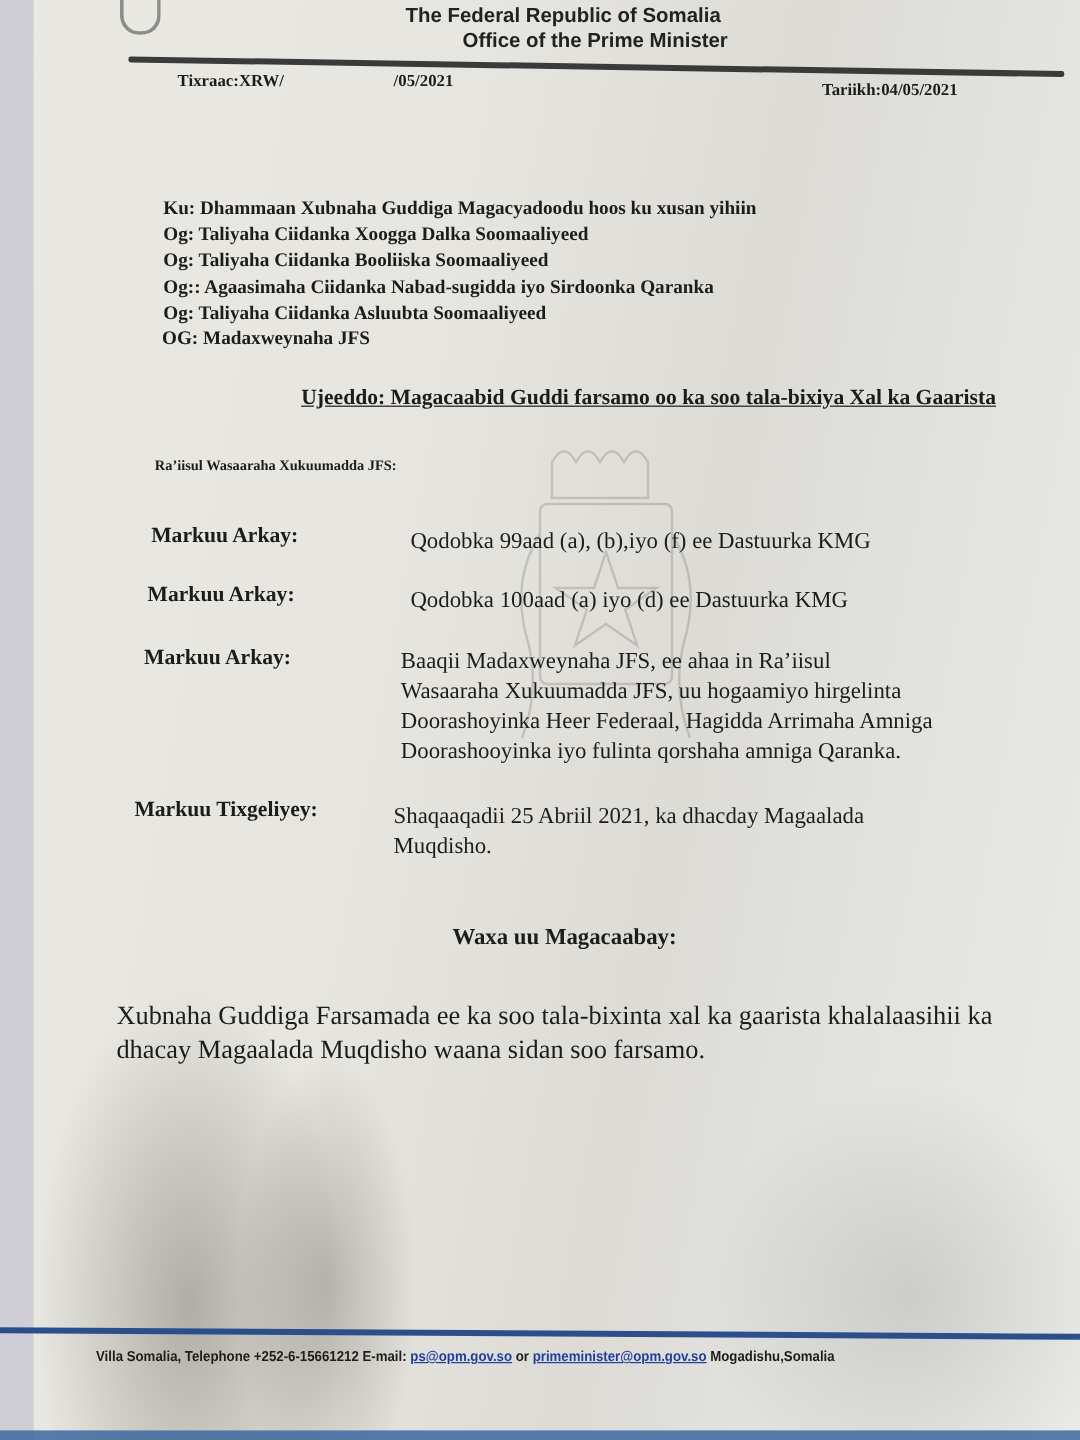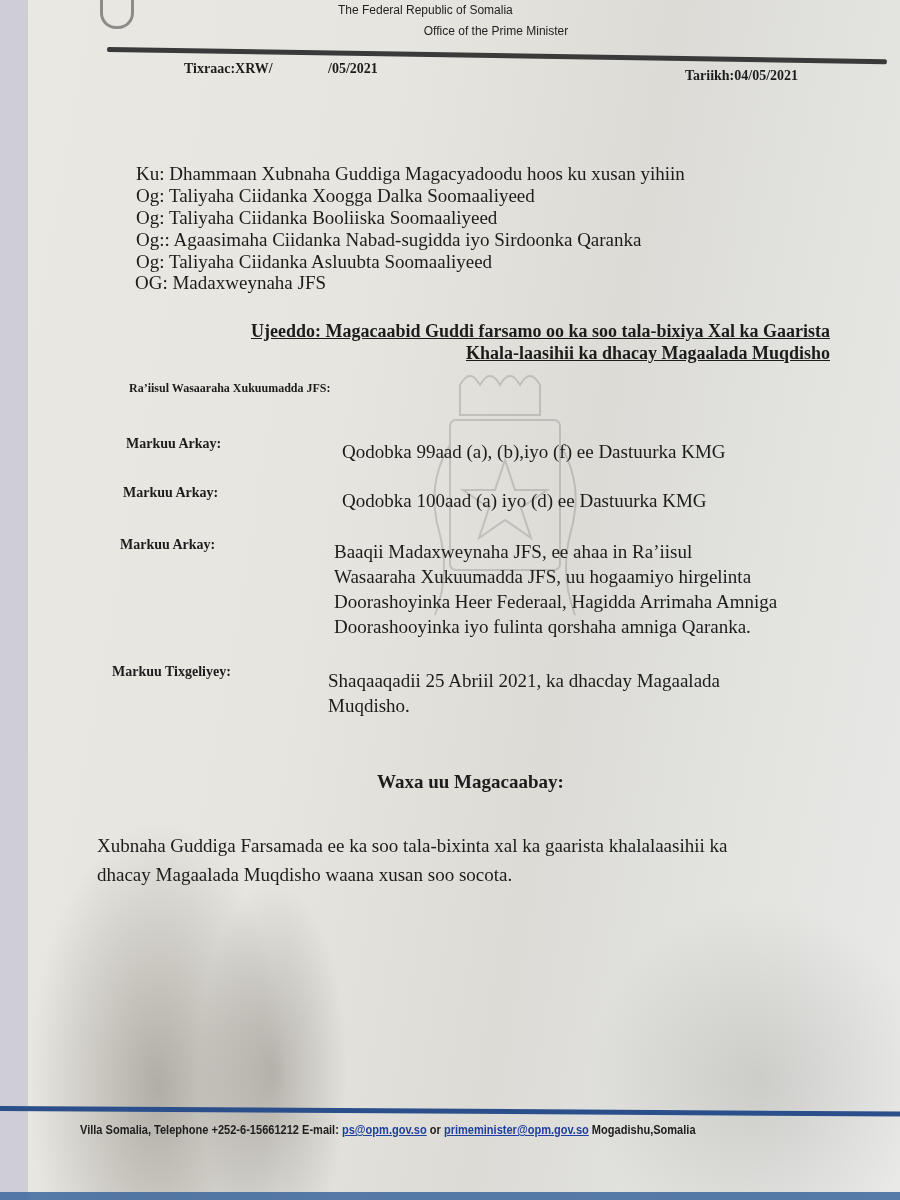--- a/index.html
+++ b/index.html
@@ -24,53 +24,53 @@
   .shadow3 {
     position:absolute; left:560px; top:900px; width:340px; height:300px;
     background: radial-gradient(ellipse at 50% 60%, rgba(120,118,115,0.22), rgba(120,118,115,0) 70%);
   }
   .paperclip {
     position:absolute; left:100px; top:-10px; width:28px; height:36px;
     border:3px solid #8c8c88; border-top:none; border-radius:0 0 16px 16px;
   }
   .hdr1, .hdr2 {
     position:absolute; left:0; width:100%; text-align:center;
-    font-family:"Liberation Sans", sans-serif; font-size:12px; color:#222;
+    font-family:"Liberation Sans", sans-serif; font-size:17px; color:#222;font-weight:bold;
   }
   .hdr1 { top:3px; left:338px; width:300px; text-align:left; }
   .hdr2 { top:24px; left:346px; width:300px; text-align:center; }
   .rule-top {
     position:absolute; left:107px; top:47px; width:780px; height:5px;
     background:#3a3a3a; transform:rotate(0.9deg); transform-origin:left center;
     border-radius:2px;
   }
   .ref {
     position:absolute; top:61px; font-weight:bold; font-size:14px;
   }
   .addr {
-    position:absolute; left:136px; font-weight:normal; font-size:19px; line-height:22px;
+    position:absolute; left:136px; font-weight:bold; font-size:16px; line-height:22px;
   }
   .subject {
     position:absolute; left:130px; top:320px; width:700px; text-align:right;
     font-weight:bold; font-size:18px; line-height:22px; text-decoration:underline;
   }
   .pm {
     position:absolute; left:129px; top:381px; font-weight:bold; font-size:12px;
   }
   .lbl {
-    position:absolute; font-weight:bold; font-size:14px;
+    position:absolute; font-weight:bold; font-size:18px;
   }
   .val {
     position:absolute; font-size:19px; line-height:25px; width:560px;
   }
   .center-head {
     position:absolute; left:377px; top:771px; font-weight:bold; font-size:19px;
   }
   .body-para {
-    position:absolute; left:97px; top:831px; width:800px; font-size:19px; line-height:29px;
+    position:absolute; left:97px; top:831px; width:800px; font-size:22px; line-height:29px;
   }
   .emblem {
     position:absolute; left:420px; top:365px; width:170px; height:290px; opacity:0.18;
   }
   .rule-bottom {
     position:absolute; left:0; top:1106px; width:900px; height:5px;
     background:#2b4f8a; transform:rotate(0.35deg); transform-origin:left center;
   }
   .rule-bottom2 {
     position:absolute; left:0; top:1192px; width:900px; height:8px;
@@ -101,34 +101,33 @@
     <polygon points="85,95 95,125 127,125 101,143 111,173 85,155 59,173 69,143 43,125 75,125"></polygon>
     <path d="M30 80 q-25 40 -10 90 q10 40 -5 80"></path>
     <path d="M140 80 q25 40 10 90 q-10 40 5 80"></path>
   </g>
 </svg>
 
 <div class="hdr1">The Federal Republic of Somalia</div>
 <div class="hdr2">Office of the Prime Minister</div>
 <div class="rule-top"></div>
 
-<div class="ref" style="left:148px;margin-left:36px;">Tixraac:XRW/</div>
+<div class="ref" style="left:148px;">Tixraac:XRW/</div>
 <div class="ref" style="left:328px;">/05/2021</div>
 <div class="ref" style="left:685px; top:68px;">Tariikh:04/05/2021</div>
 
 <div class="addr" style="top:163px;">Ku: Dhammaan Xubnaha Guddiga Magacyadoodu hoos ku xusan yihiin</div>
 <div class="addr" style="top:185px;">Og: Taliyaha Ciidanka Xoogga Dalka Soomaaliyeed</div>
 <div class="addr" style="top:207px;">Og: Taliyaha Ciidanka Booliiska Soomaaliyeed</div>
 <div class="addr" style="top:229px;">Og:: Agaasimaha Ciidanka Nabad-sugidda iyo Sirdoonka Qaranka</div>
 <div class="addr" style="top:251px;">Og:  Taliyaha Ciidanka Asluubta Soomaaliyeed</div>
 <div class="addr" style="top:272px; left:135px;">OG: Madaxweynaha JFS</div>
 
 <div class="subject">
   <div>Ujeeddo: Magacaabid Guddi farsamo oo ka soo tala-bixiya Xal ka Gaarista</div>
-  <div>Khala-laasihii ka dhacay Magaalada Muqdisho</div>
 </div>
 
 <div class="pm">Ra’iisul Wasaaraha Xukuumadda JFS:</div>
 
 <div class="lbl" style="left:126px; top:436px;">Markuu Arkay:</div>
 <div class="val" style="left:342px; top:439px;">Qodobka 99aad (a), (b),iyo (f) ee Dastuurka KMG</div>
 
 <div class="lbl" style="left:123px; top:485px;">Markuu Arkay:</div>
 <div class="val" style="left:342px; top:488px;">Qodobka 100aad (a) iyo (d) ee Dastuurka KMG</div>
 
@@ -143,21 +142,21 @@
 <div class="lbl" style="left:112px; top:664px;">Markuu Tixgeliyey:</div>
 <div class="val" style="left:328px; top:668px; width:570px;">
   <div>Shaqaaqadii 25 Abriil 2021, ka dhacday Magaalada</div>
   <div>Muqdisho.</div>
 </div>
 
 <div class="center-head">Waxa uu Magacaabay:</div>
 
 <div class="body-para">
   <div>Xubnaha Guddiga Farsamada ee ka soo tala-bixinta xal ka gaarista khalalaasihii ka</div>
-  <div>dhacay Magaalada Muqdisho waana xusan soo socota.</div>
+  <div>dhacay Magaalada Muqdisho waana sidan soo farsamo.</div>
 </div>
 
 <div class="rule-bottom"></div>
 
 <div class="footer">
   <span>Villa Somalia, Telephone +252-6-15661212 E-mail: </span><a>ps@opm.gov.so</a><span> or </span><a>primeminister@opm.gov.so</a><span> Mogadishu,Somalia</span>
 </div>
 
 <div class="rule-bottom2"></div>
 

